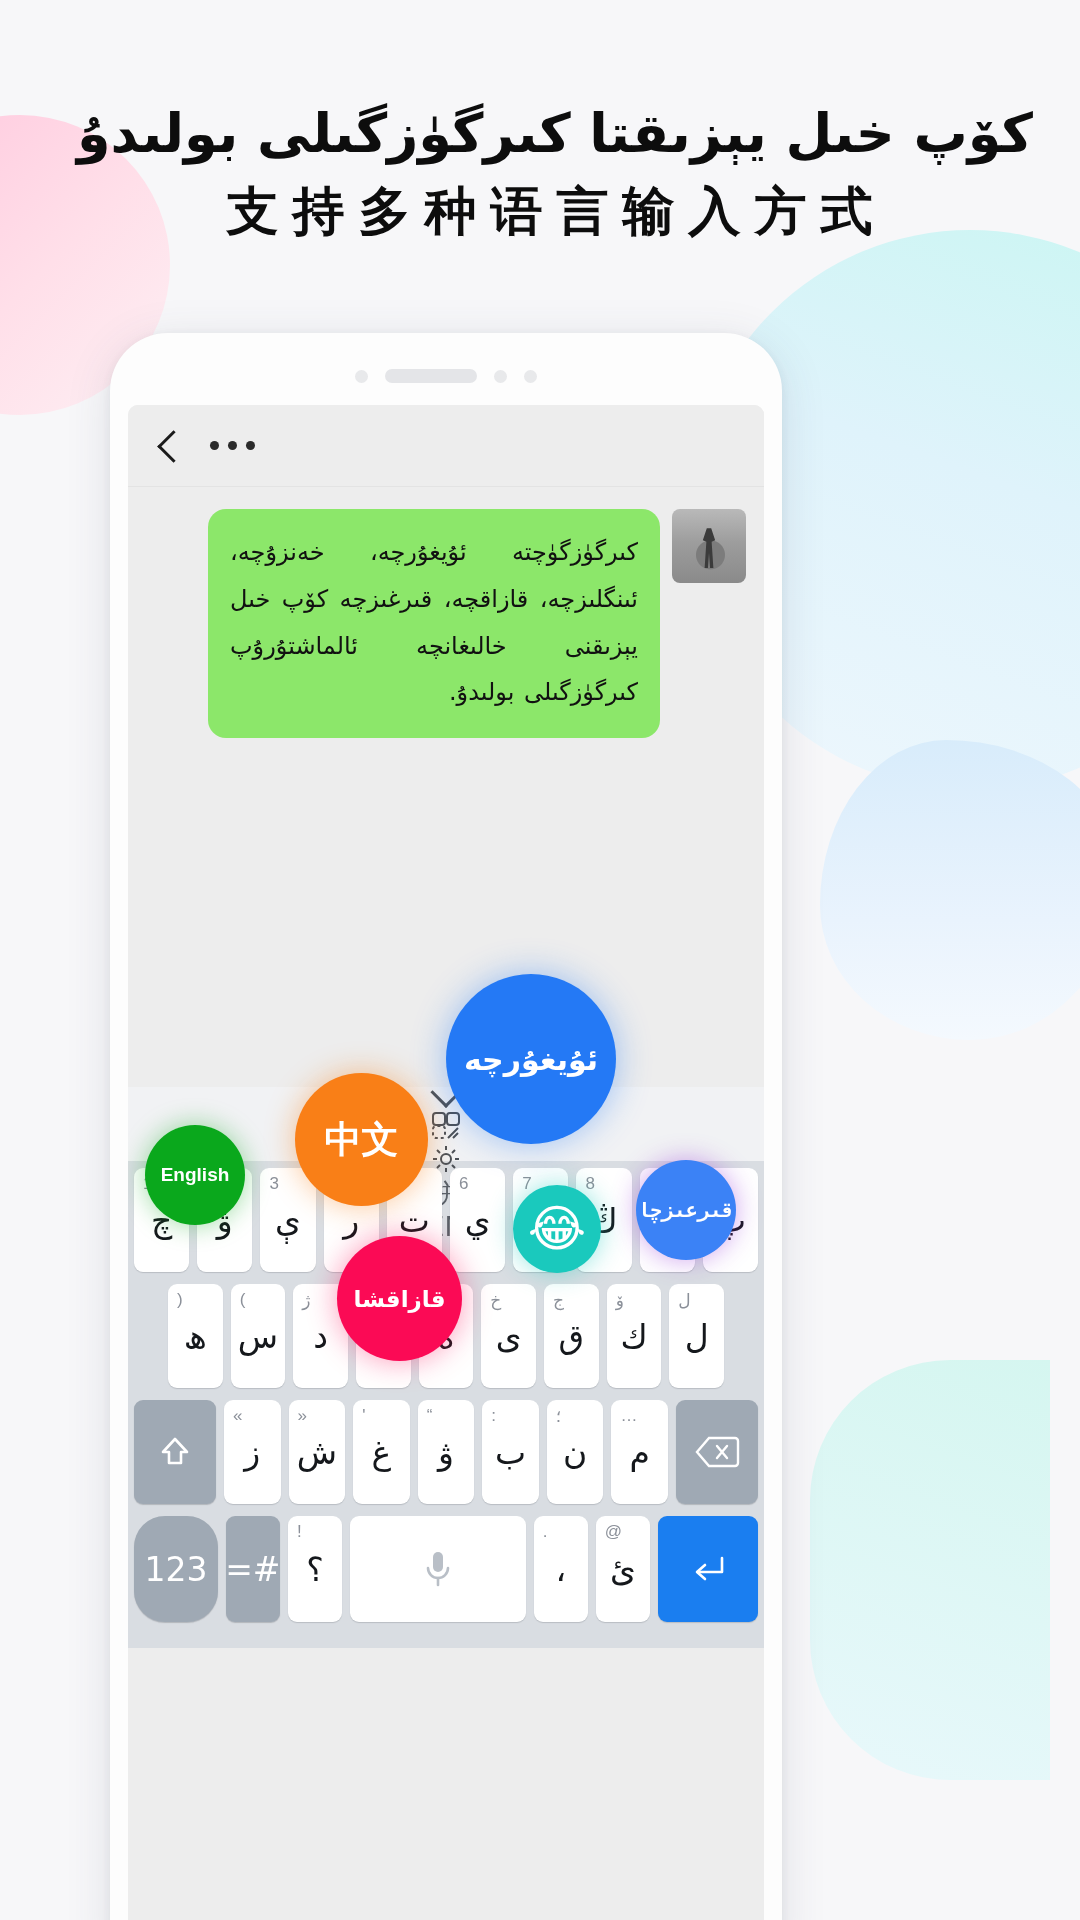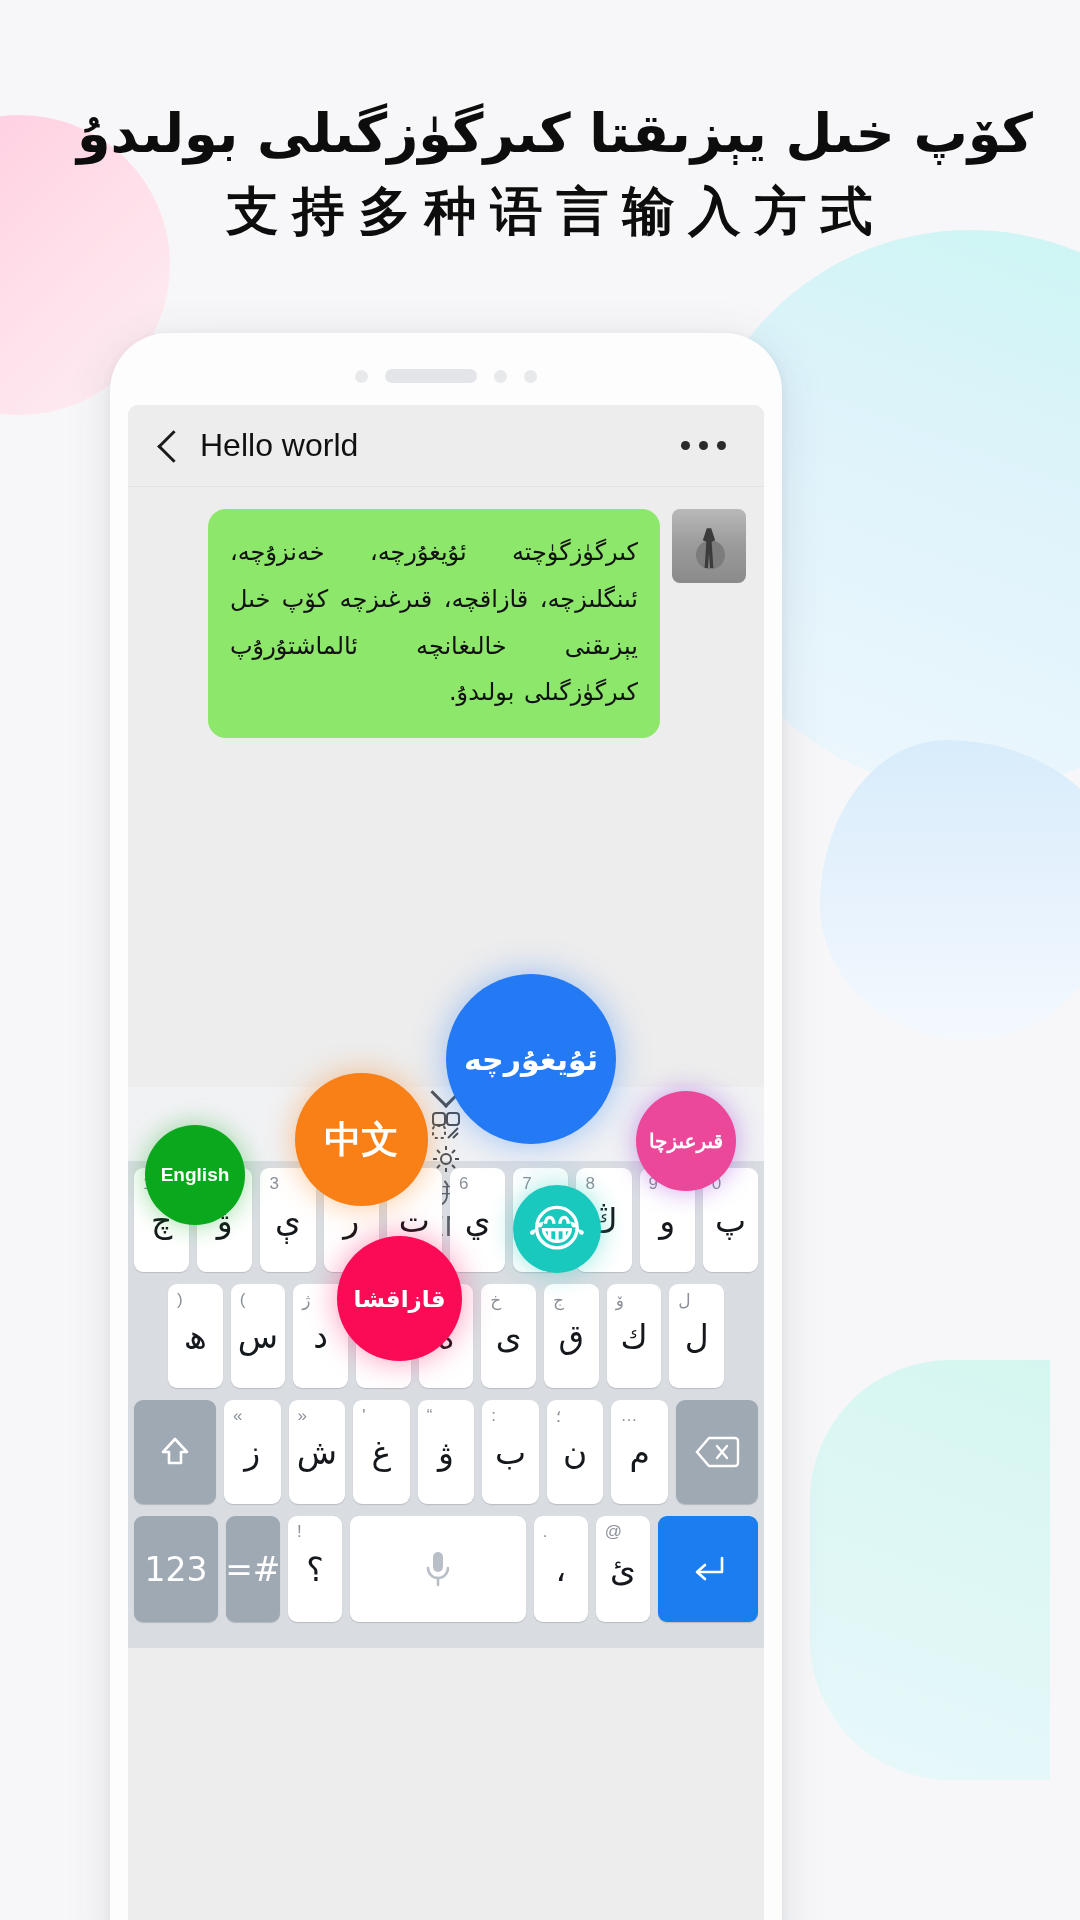--- a/index.html
+++ b/index.html
@@ -133,24 +133,24 @@
     background:#f97f17; font-size:37px;
     box-shadow:0 0 30px rgba(249,127,23,.45);
     font-family:"DejaVu Sans",sans-serif;
   }
   #bubble-english {
     left:17px; top:638px; width:100px; height:100px;
     background:#0aa81c; font-size:19px;
     box-shadow:0 0 26px rgba(10,168,28,.40);
   }
   #bubble-kyrgyz {
-    left:508px; top:604px; width:100px; height:100px;
-    background:#ec4899; font-size:20px; direction:rtl;
+    left:508px; top:673px; width:100px; height:100px;
+    background:#3b82f6; font-size:20px; direction:rtl;
     box-shadow:0 0 26px rgba(140,37,214,.42);
-    font-family:Liberation Sans, sans-serif;
+    font-family:Liberation Mono, monospace;
   }
   #bubble-emoji {
     left:385px; top:698px; width:88px; height:88px;
     background:#1ac9bd; font-size:50px;
     box-shadow:0 0 26px rgba(26,201,189,.45);
   }
   #bubble-kazakh {
     left:209px; top:749px; width:125px; height:125px;
     background:#fb0a55; font-size:23px; direction:rtl;
     box-shadow:0 0 30px rgba(251,10,85,.42);
@@ -185,21 +185,21 @@
     font-size:33px; color:#15181c;
     font-family:"DejaVu Sans","Liberation Sans",sans-serif;
   }
   .key .sup {
     position:absolute; left:9px; top:6px;
     font-size:17px; color:#8b9099; font-weight:400;
     font-family:"Liberation Sans",sans-serif;
   }
   .key.gray { background:#9fa9b4; color:#fff; box-shadow:0 1px 1px rgba(40,45,55,.22); }
   .key.blue { background:#1a7ef0; color:#fff; }
-  .key.wide-15 { flex:1.55 1 0; }
+  .key.wide-15 { flex:1.55 1 0;border-radius:31px; }
   .key.wide-18 { flex:1.85 1 0; }
   .key.space { flex:3.25 1 0; }
   .key.row3-side { flex:1.45 1 0; }
   #kb-row4 .key { height:106px; }
   #kb-row2 { padding:0 34px; }
 </style>
 </head>
 <body>
 
 <div class="blob" id="blob-pink"></div>
@@ -218,21 +218,20 @@
     <span class="notch-dot"></span>
     <span class="notch-bar"></span>
     <span class="notch-dot"></span>
     <span class="notch-dot"></span>
   </div>
 
   <div id="phone-screen">
 
     <div id="app-header">
       <div id="back-chevron"></div>
-      <div id="header-title">Hello world</div>
       <div id="more-menu">
           <i></i>
           <i></i>
           <i></i>
         </div>
     </div>
 
     <div id="chat-area">
       <div id="message-row">
         <div id="message-bubble">كىرگۈزگۈچتە    ئۇيغۇرچە،    خەنزۇچە، ئىنگلىزچە، قازاقچە، قىرغىزچە كۆپ خىل يېزىقنى خالىغانچە ئالماشتۇرۇپ كىرگۈزگىلى بولىدۇ.</div>

